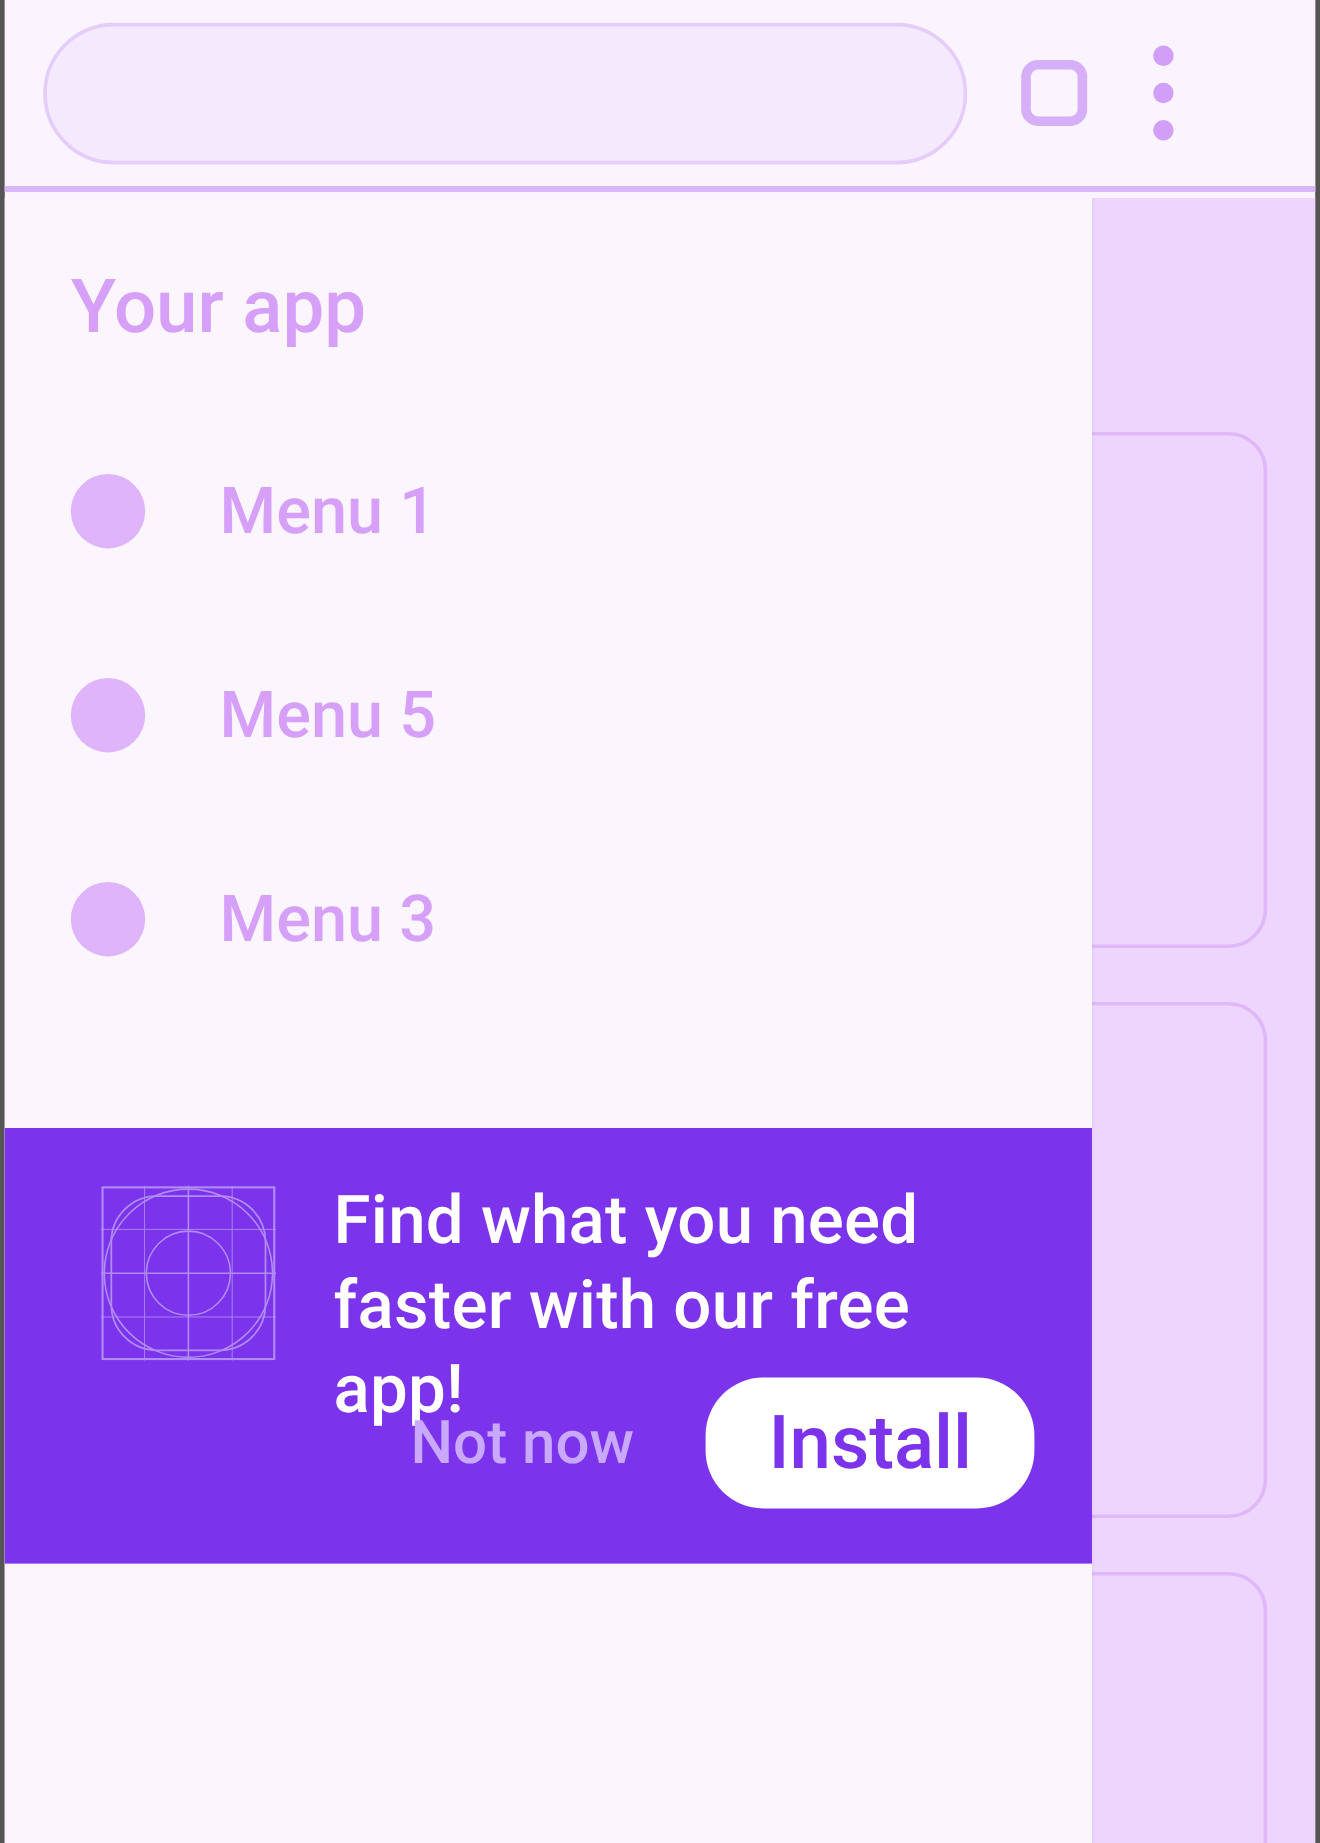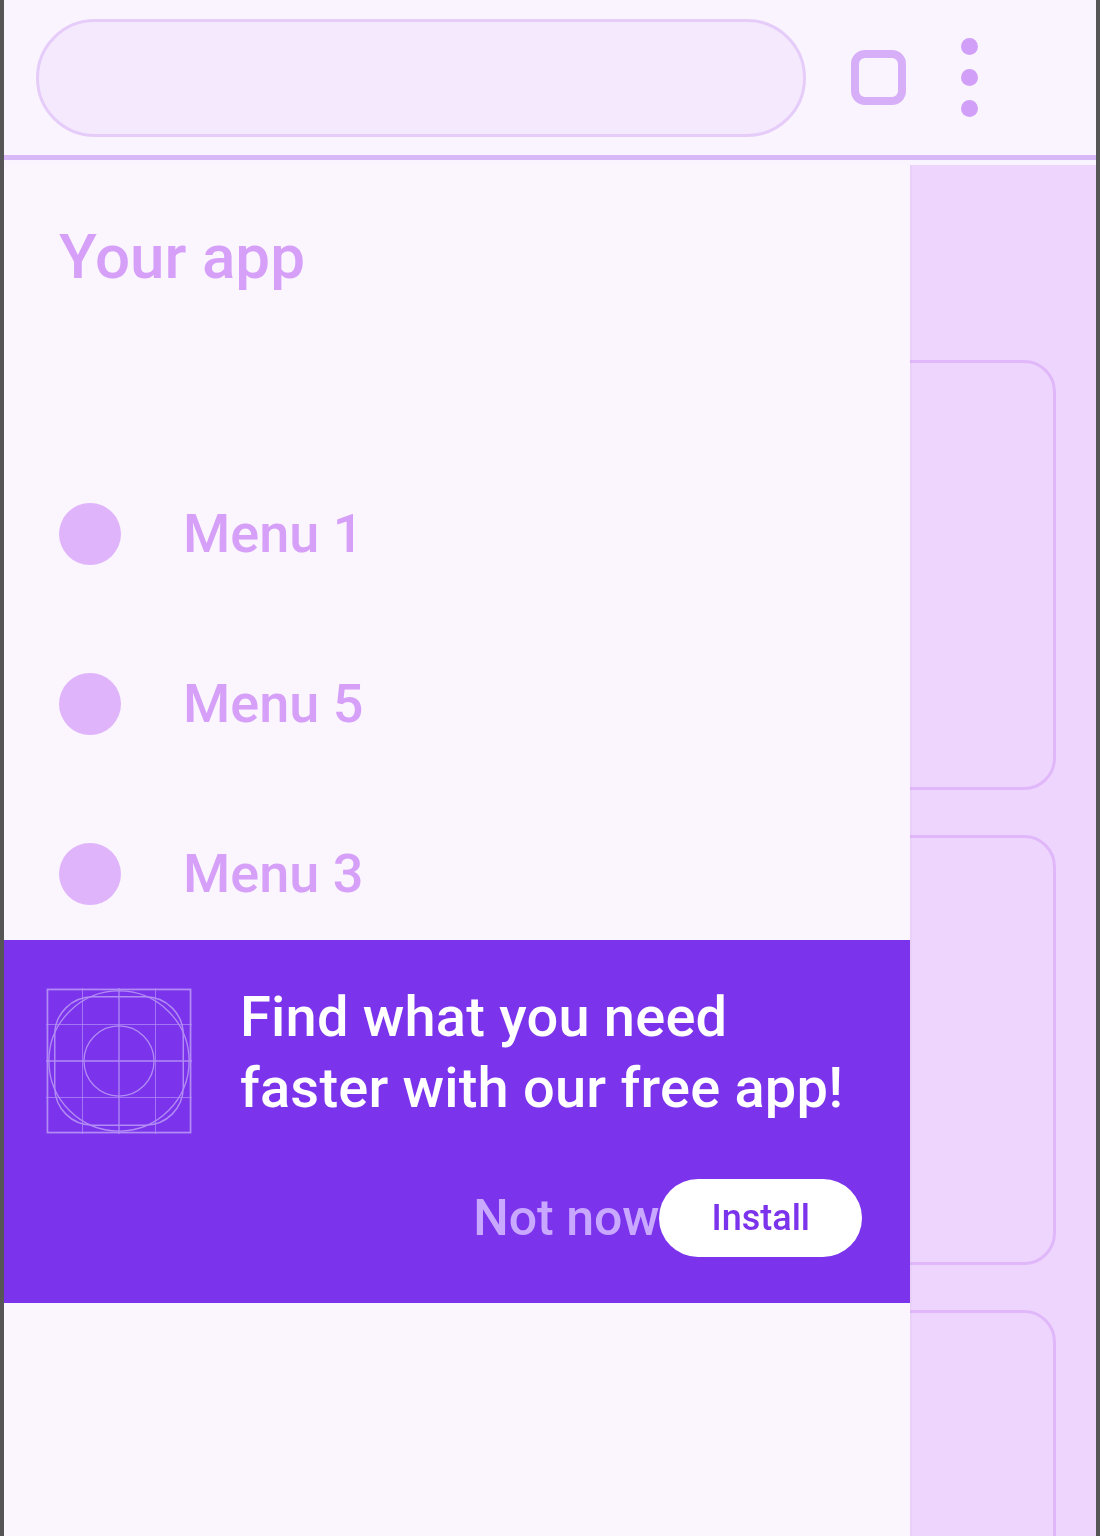--- a/index.html
+++ b/index.html
@@ -89,21 +89,21 @@
     font-weight: 500;
     color: #d6a0f9;
   }
   .menu-list {
     position: absolute;
     left: 55px; top: 230px;
     width: calc(100% - 110px);
   }
   .menu-item {
     display: flex;
-    align-items: flex-end;
+    align-items: flex-start;
     height: 170px;
   }
   .menu-dot {
     width: 62px; height: 62px;
     border-radius: 50%;
     background: #e0b4fb;
   }
   .menu-label {
     margin-left: 62px;
     font-size: 54px;
@@ -113,21 +113,21 @@
 
   
   .promo {
     position: absolute;
     left: 0;
     top: 775px;
     width: 100%;
     height: 363px;
     background: #7b33eb;
     color: #fff;
-    padding: 42px 55px 42px 42px;
+    padding: 42px 55px 42px 80px;
   }
   .promo-top {
     display: flex;
     align-items: flex-start;
     gap: 48px;
   }
   .promo-icon {
     flex: 0 0 auto;
     margin-top: 6px;
   }
@@ -136,30 +136,31 @@
     line-height: 1.26;
     font-weight: 500;
     letter-spacing: 0.2px;
   }
   .promo-actions {
     position: absolute;
     bottom: 46px;
     right: 48px;
     display: flex;
     align-items: center;
+    gap: 60px;
   }
   .btn-text {
     font-size: 50px;
     font-weight: 500;
     color: #c9a8ff;
   }
   .btn-pill {
     background: #ffffff;
     color: #7b33eb;
-    font-size: 36px;
+    font-size: 62px;
     font-weight: 500;
     padding: 18px 52px;
     border-radius: 48px;
   }
 </style>
 </head>
 <body>
 
 <div class="device-frame">
 

